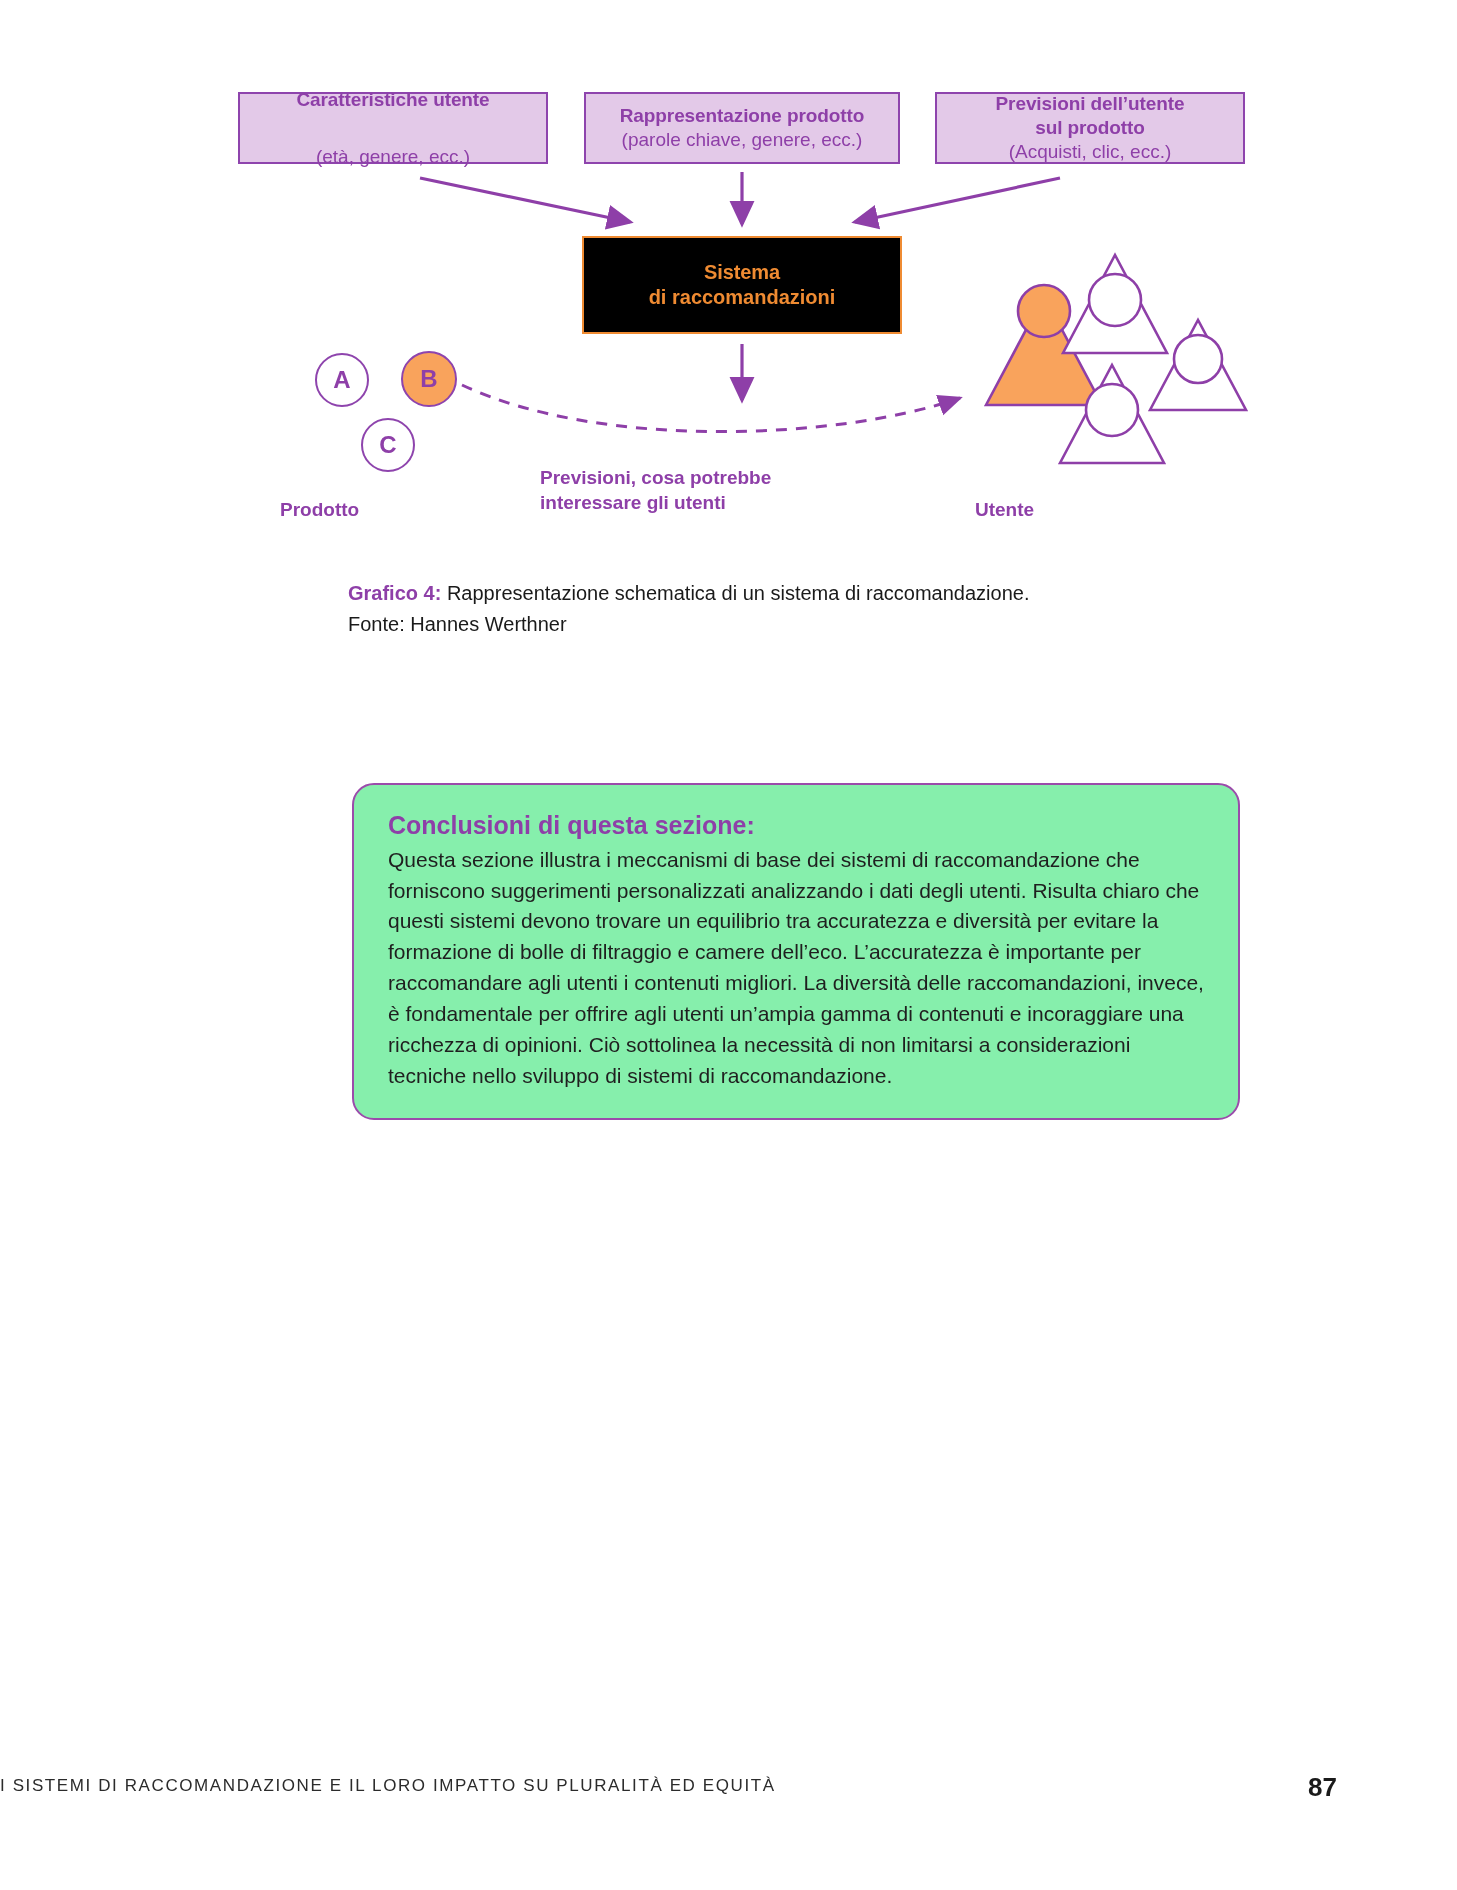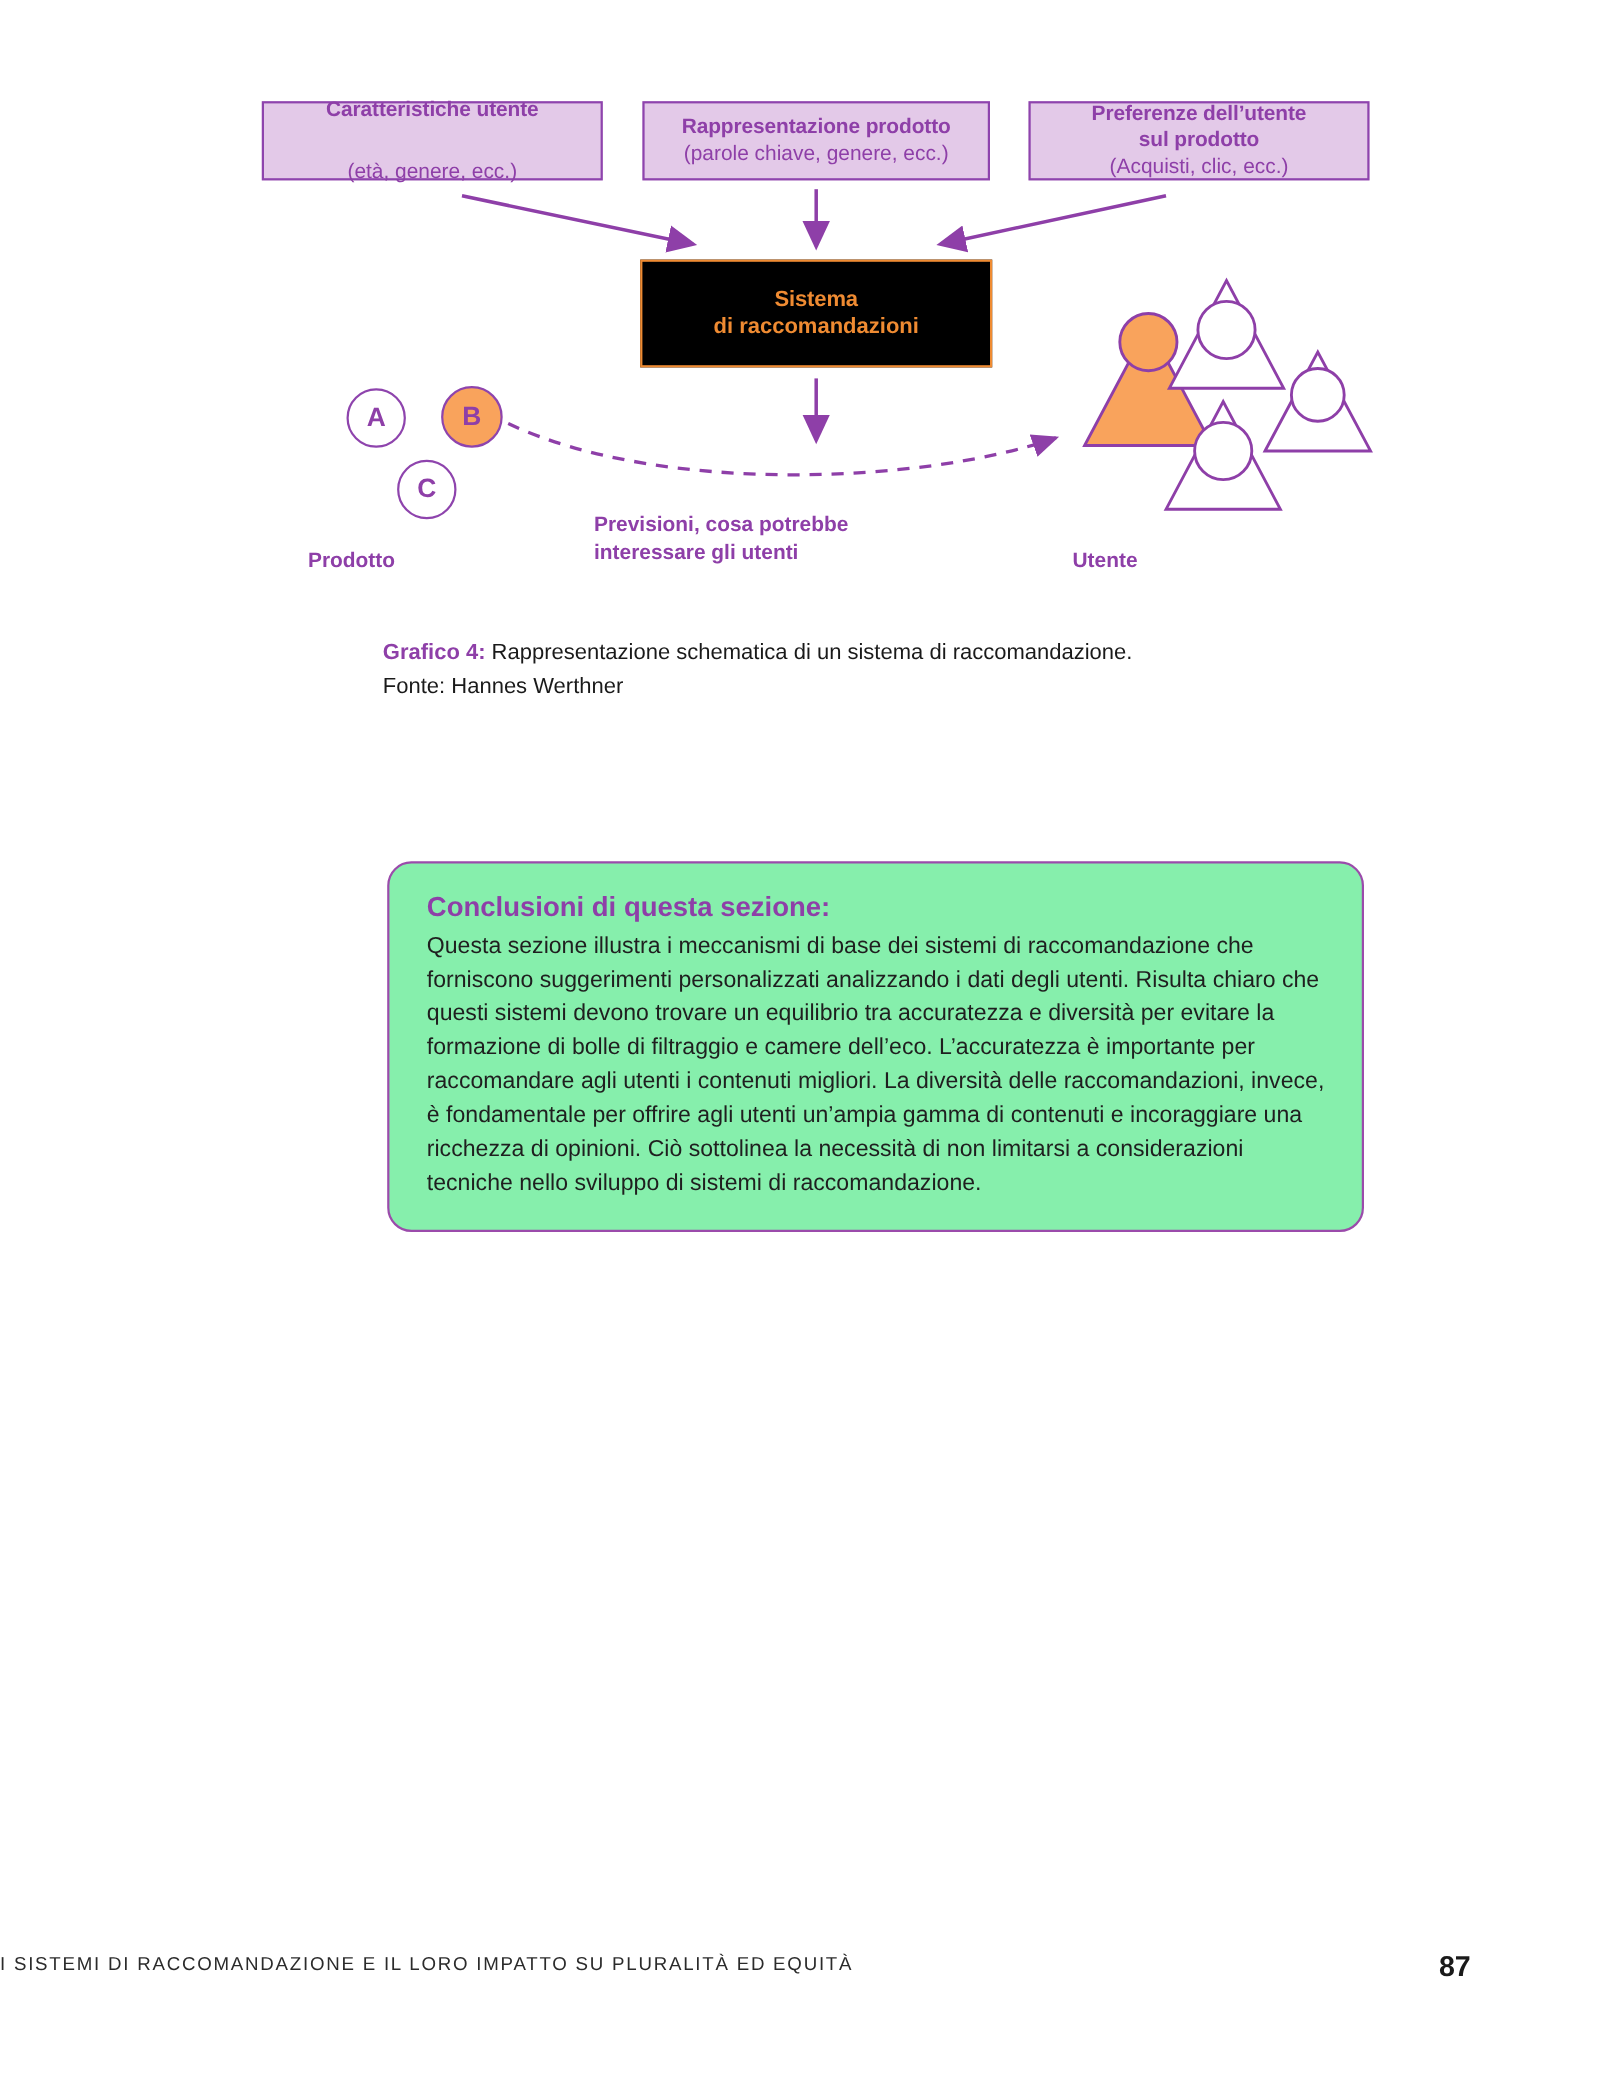--- a/index.html
+++ b/index.html
@@ -223,21 +223,21 @@
       <span class="b-title">Caratteristiche utente</span>
       <span class="b-sub">(età, genere, ecc.)</span>
     </div>
 
     <div class="dbox" id="box-prod-features">
       <span class="b-title">Rappresentazione prodotto</span>
       <span class="b-sub">(parole chiave, genere, ecc.)</span>
     </div>
 
     <div class="dbox" id="box-user-prefs">
-      <span class="b-title">Preferenze dell’utente</span>
+      <span class="b-title">Previsioni dell’utente</span>
       <span class="b-title">sul prodotto</span>
       <span class="b-sub">(Acquisti, clic, ecc.)</span>
     </div>
 
     <div class="dbox" id="box-recsys">
       <span class="b-title">Sistema</span>
       <span class="b-sub">di raccomandazioni</span>
     </div>
 
     <div class="circle" id="circle-a">

